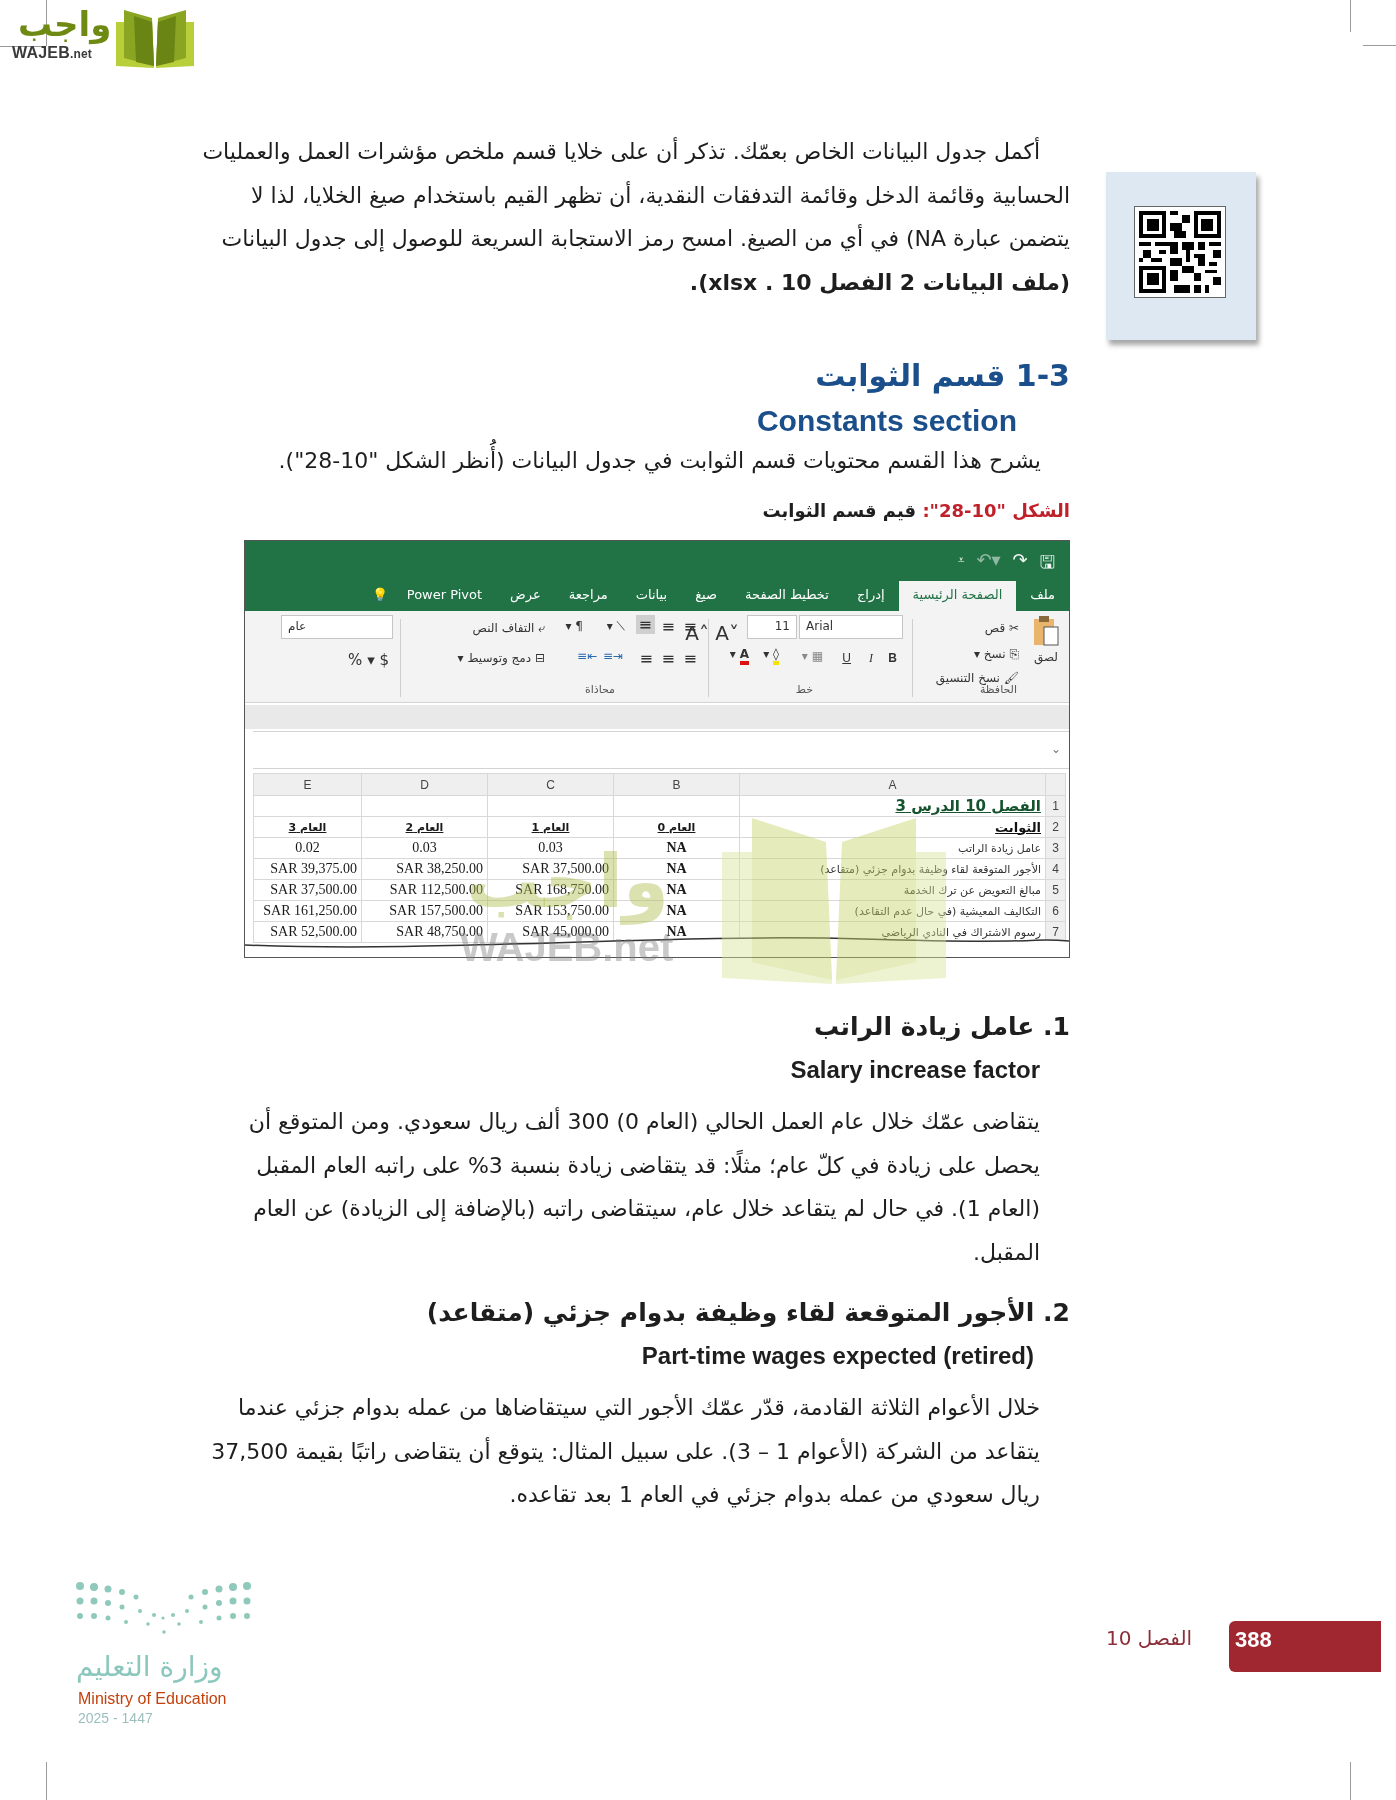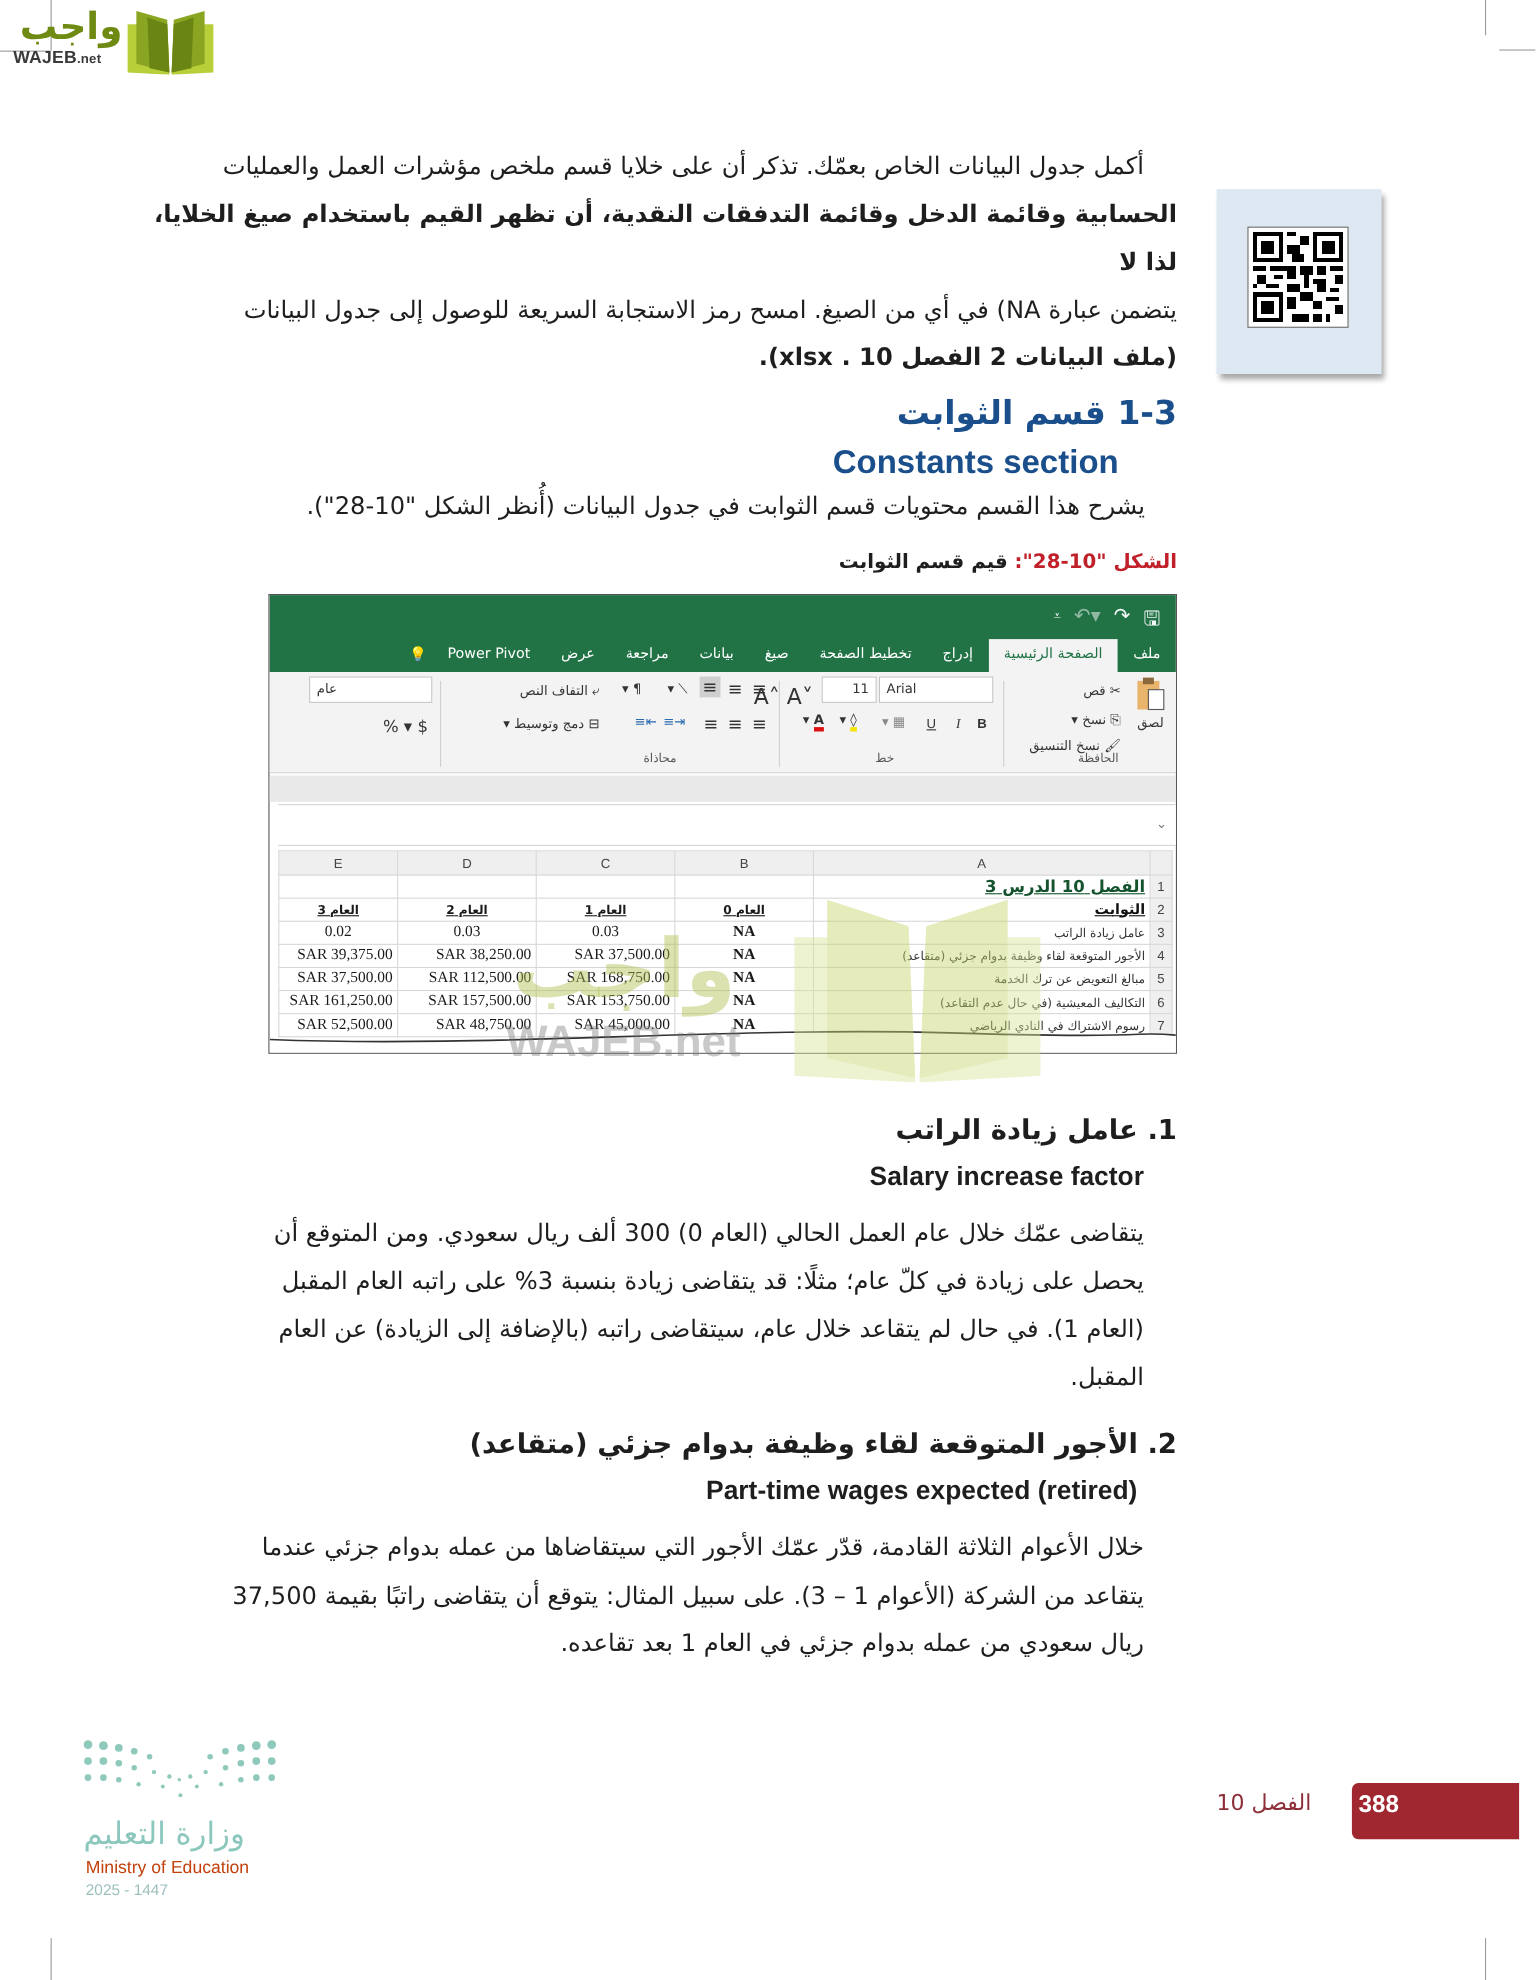--- a/index.html
+++ b/index.html
@@ -94,21 +94,21 @@
     <path d="M80 14 L44 14 L42 60 L80 58 Z" fill="#b9cf3a"></path>
     <path d="M10 2 L38 10 L40 58 L10 50 Z" fill="#8aa522"></path>
     <path d="M72 2 L44 10 L42 58 L72 50 Z" fill="#8aa522"></path>
     <path d="M20 8 L38 14 L40 58 L22 54 Z" fill="#6b8514"></path>
     <path d="M62 8 L44 14 L42 58 L60 54 Z" fill="#6b8514"></path>
   </svg>
 </div>
 
 <div class="para rtl" style="right:356px; top:130px; width:900px;">
   <div>أكمل جدول البيانات الخاص بعمّك. تذكر أن على خلايا قسم ملخص مؤشرات العمل والعمليات</div>
-  <div style="margin-right:-30px;font-weight:bold;">الحسابية وقائمة الدخل وقائمة التدفقات النقدية، أن تظهر القيم باستخدام صيغ الخلايا، لذا لا</div>
+  <div style="margin-right:-30px;">الحسابية وقائمة الدخل وقائمة التدفقات النقدية، أن تظهر القيم باستخدام صيغ الخلايا، لذا لا</div>
   <div style="margin-right:-30px;">يتضمن عبارة NA) في أي من الصيغ. امسح رمز الاستجابة السريعة للوصول إلى جدول البيانات</div>
   <div style="margin-right:-30px; font-weight:bold; text-align:right; text-align-last:right;">(ملف البيانات 2 الفصل 10 . xlsx).</div>
 </div>
 
 <div class="qr-card">
   <div class="qr">
     <svg viewBox="0 0 21 21" width="82" height="82" shape-rendering="crispEdges">
       <rect x="0" y="0" width="7" height="7" fill="#000"></rect>
         <rect x="1" y="1" width="5" height="5" fill="#fff"></rect>
         <rect x="2" y="2" width="3" height="3" fill="#000"></rect>

